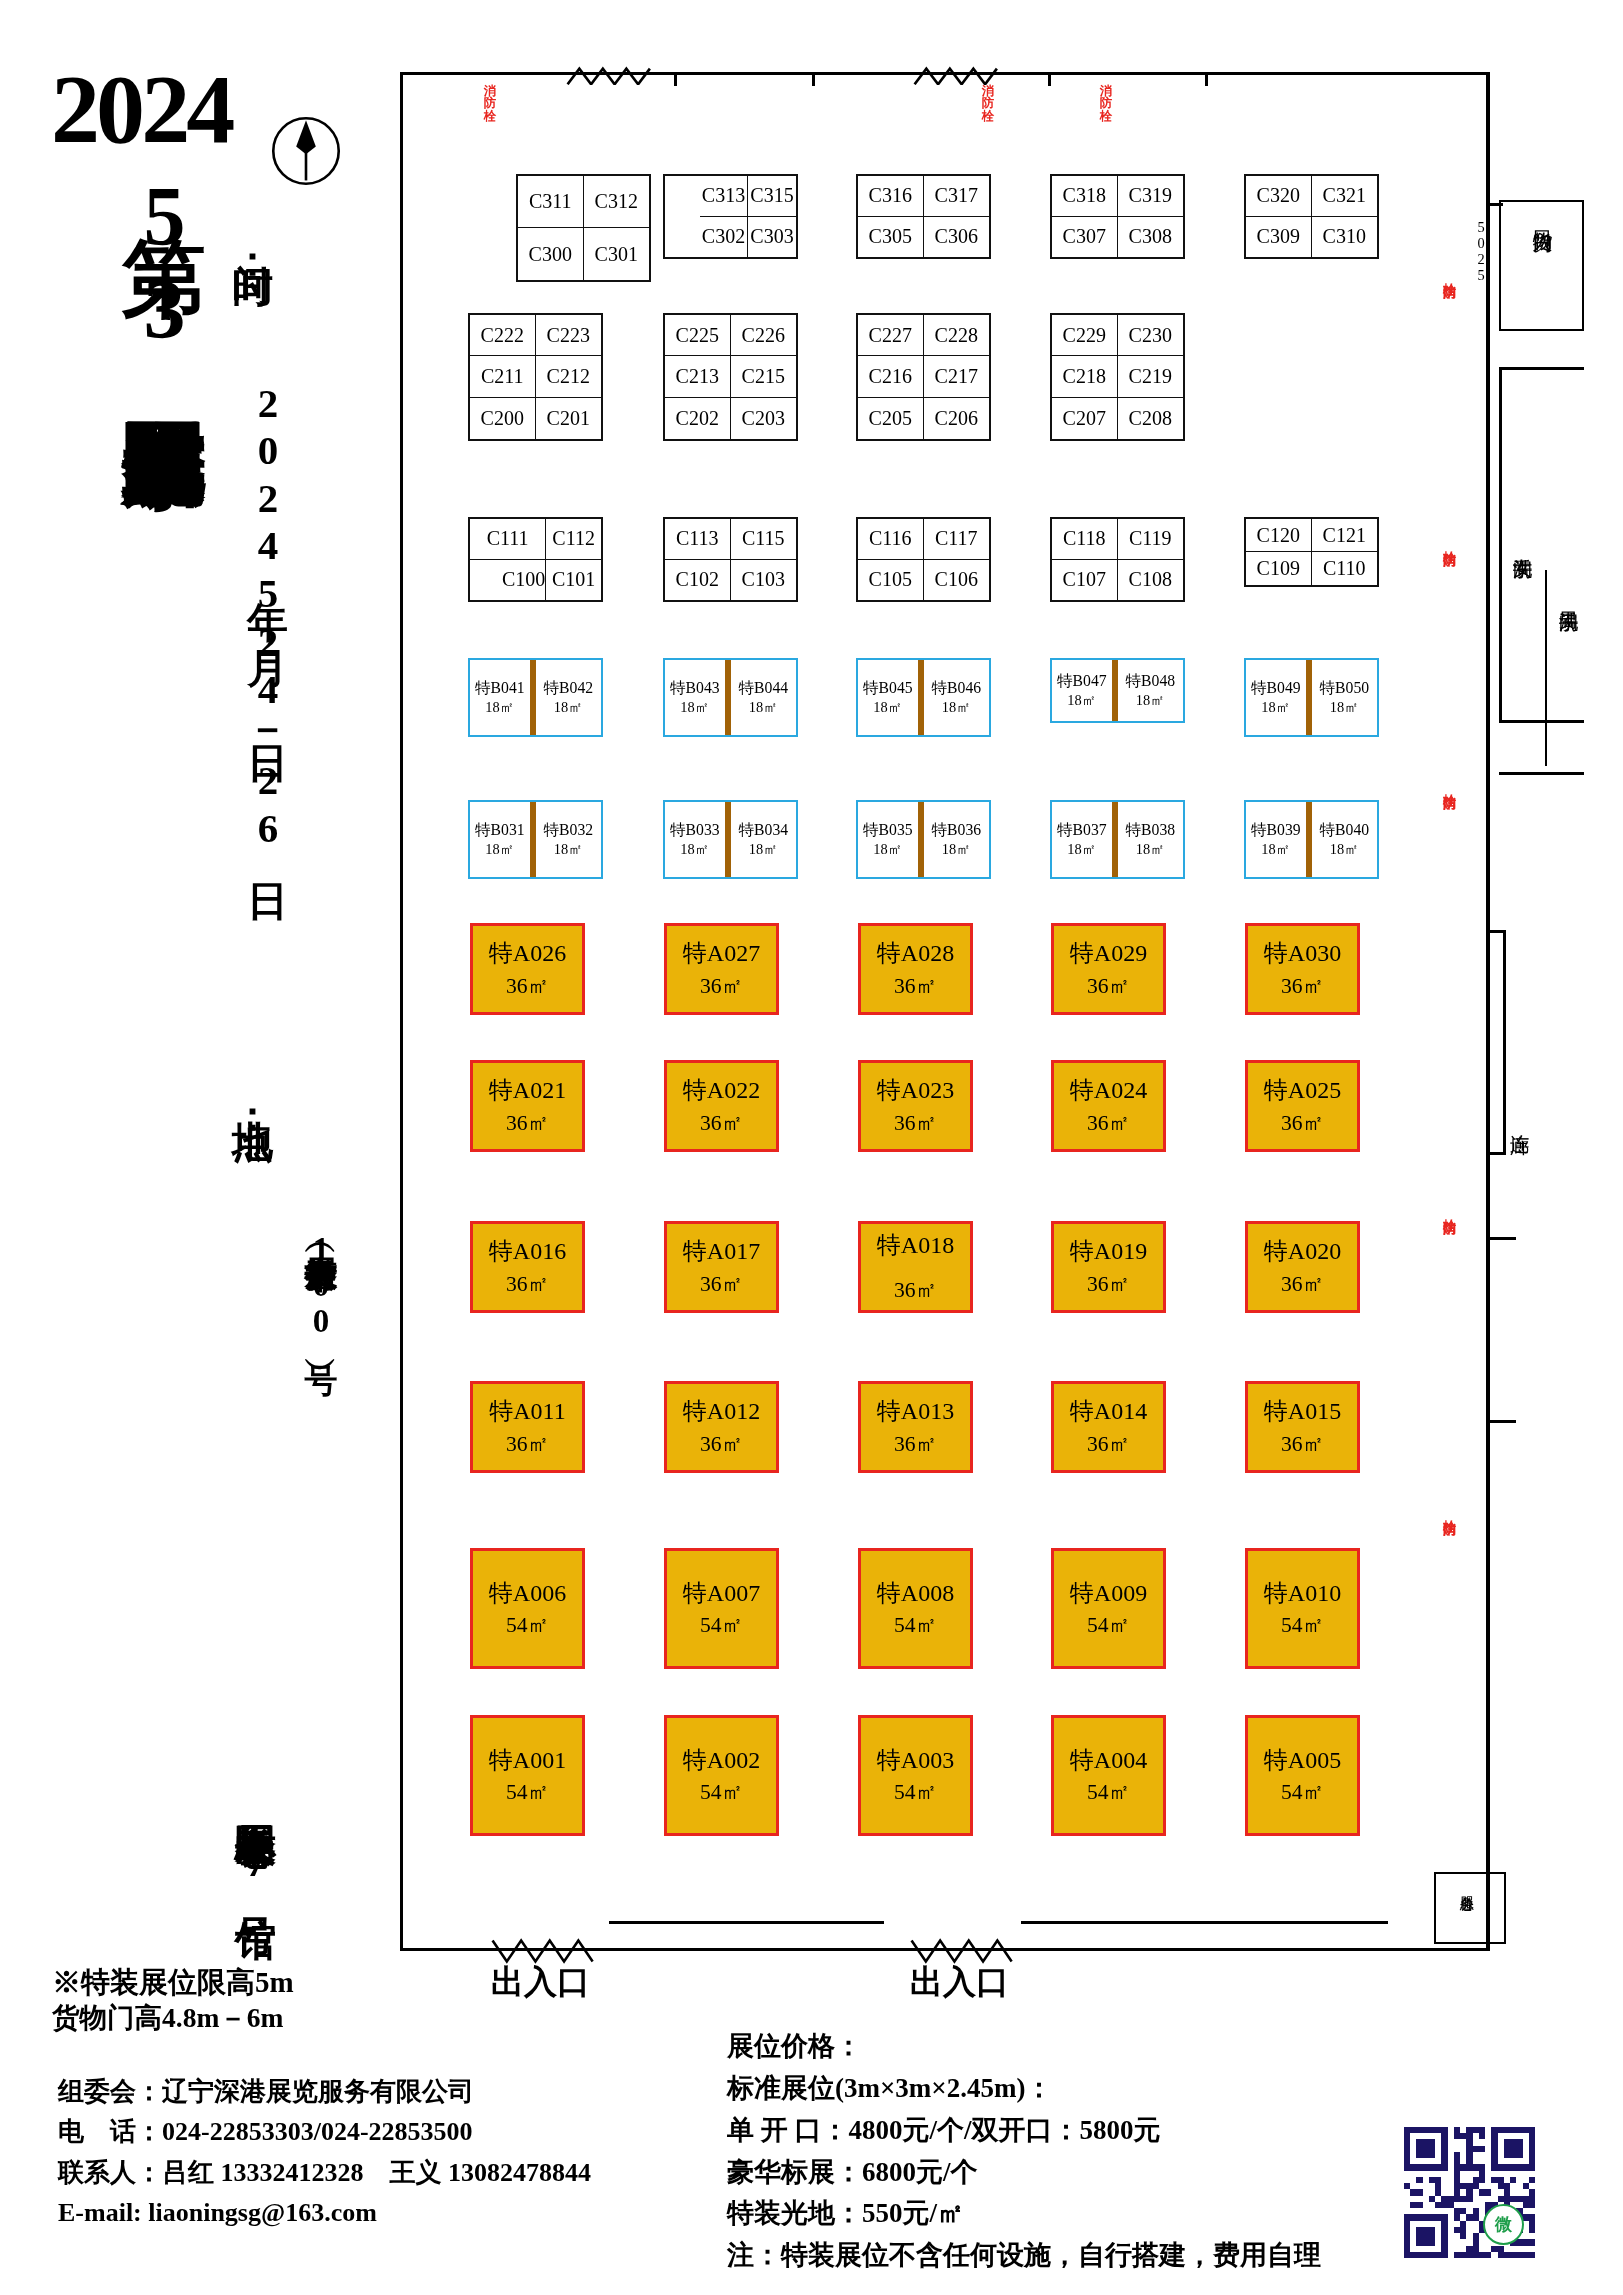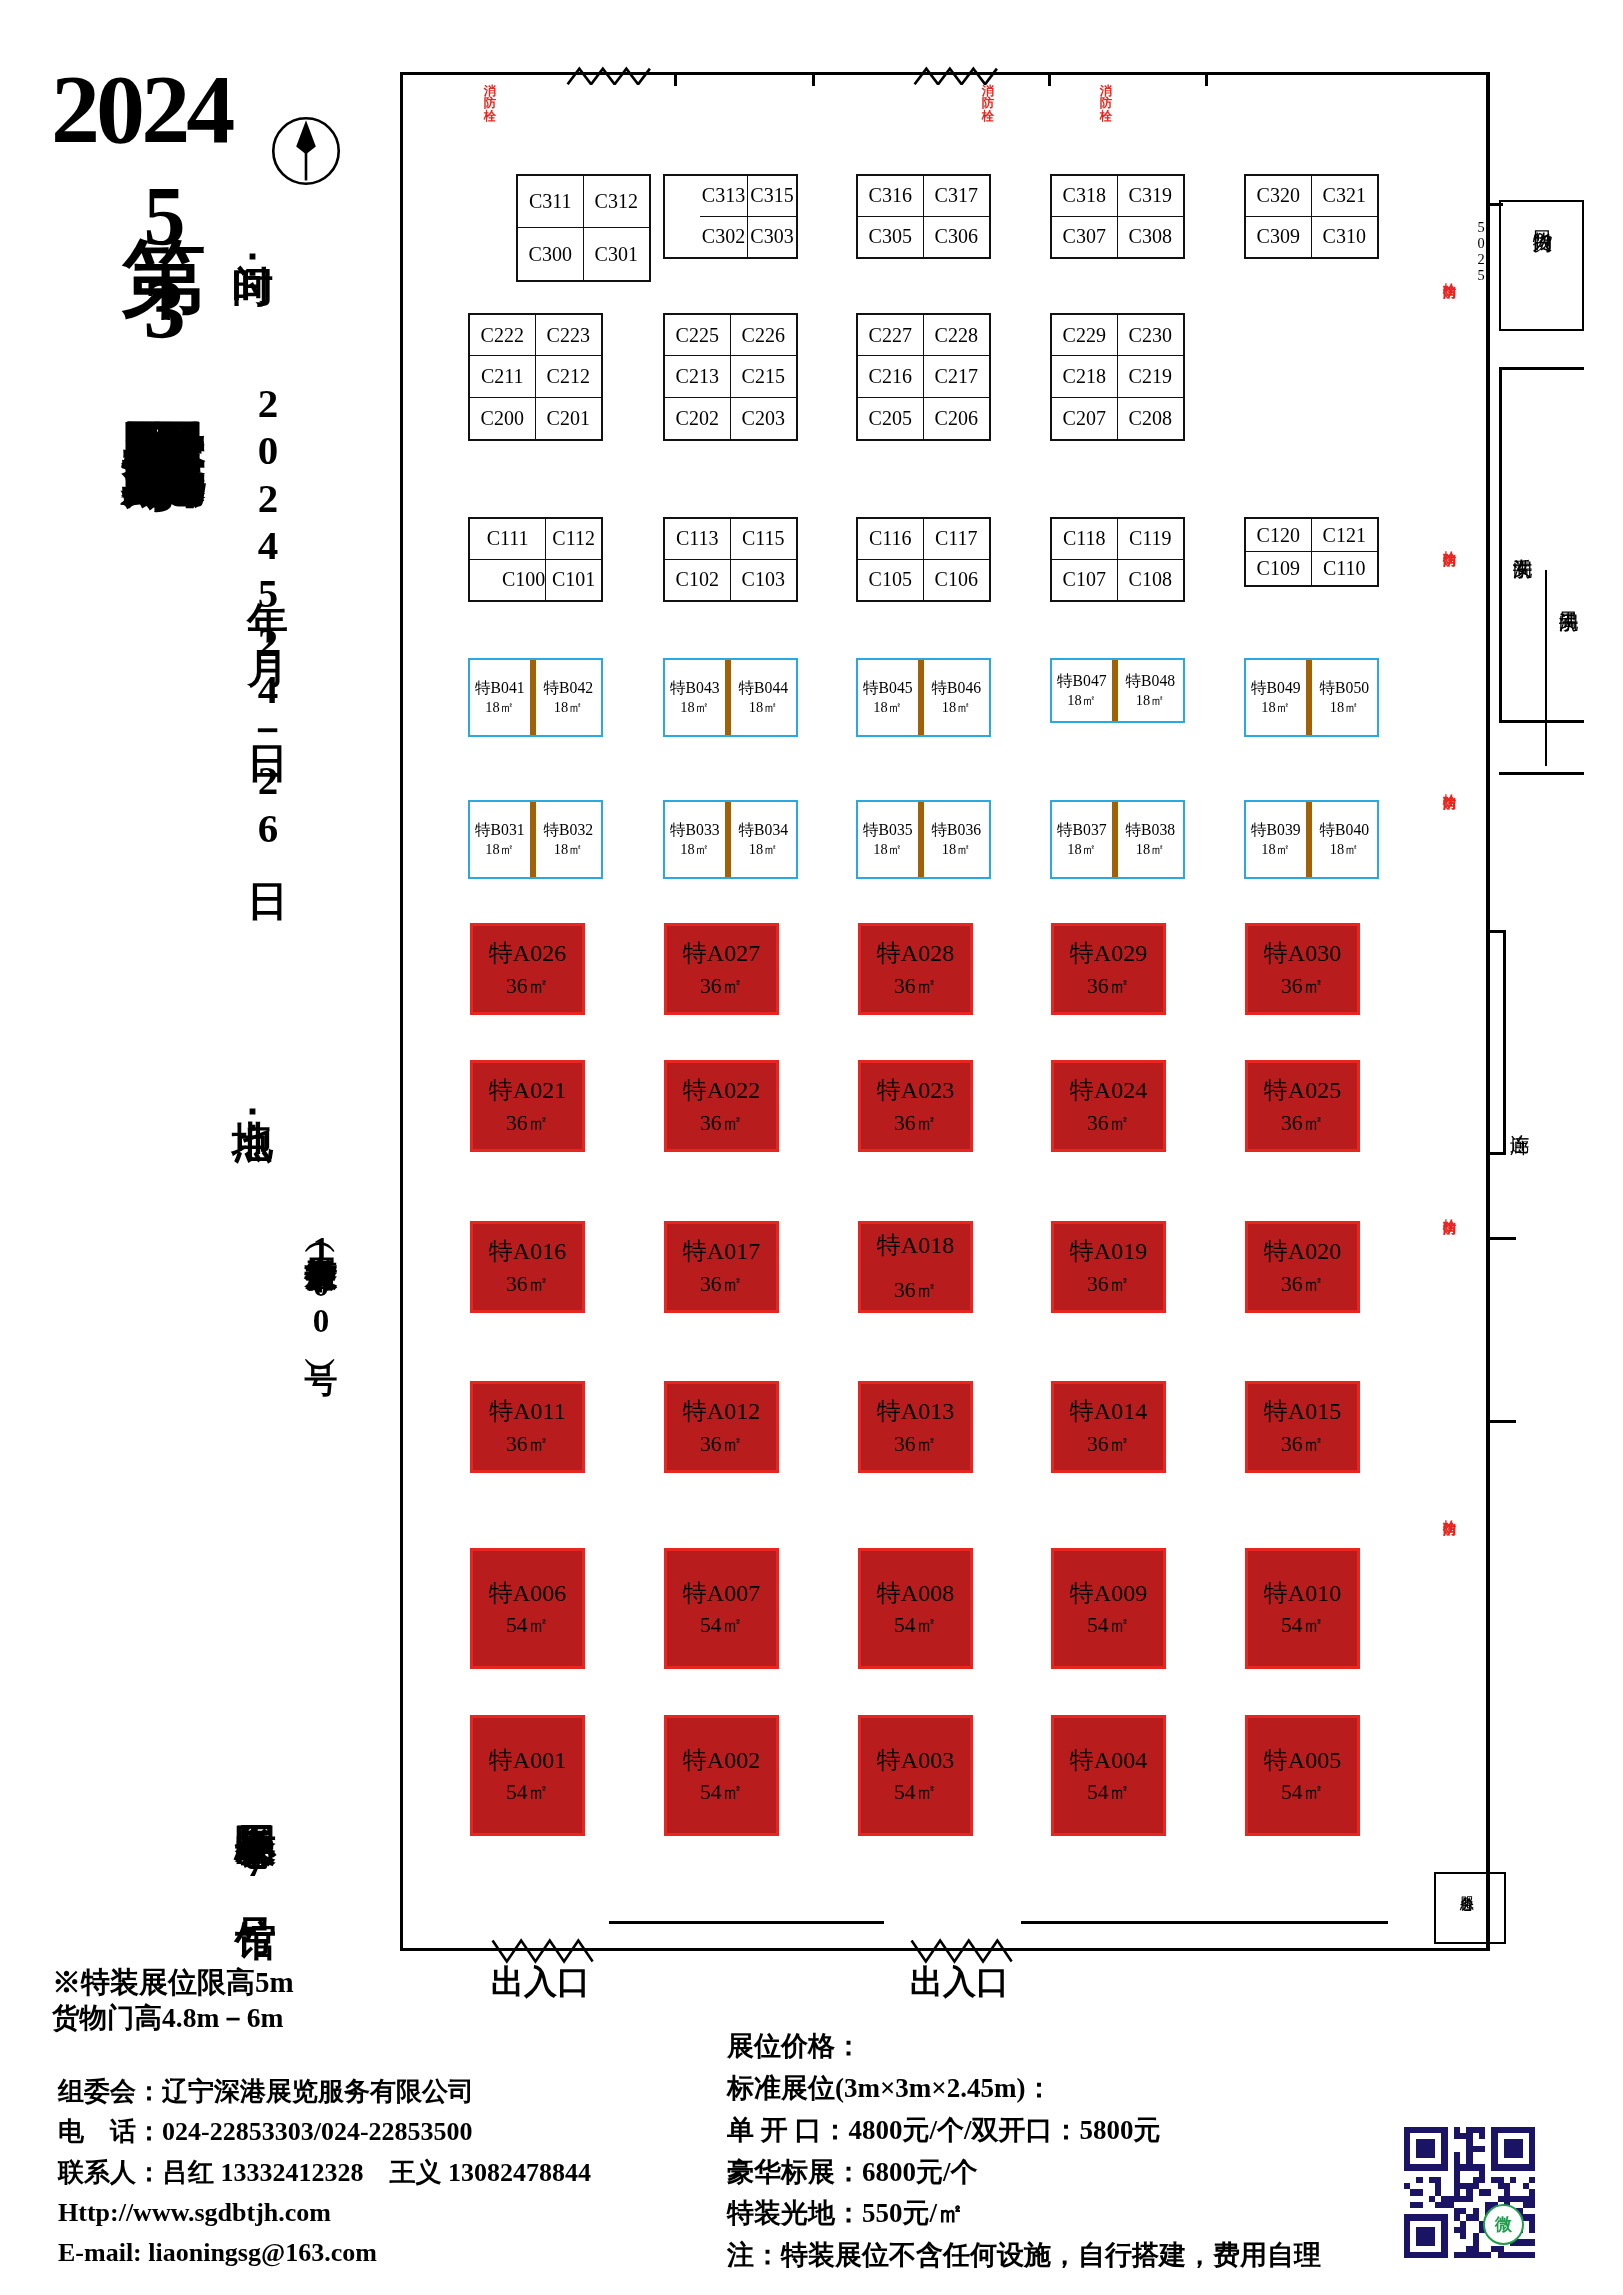--- a/index.html
+++ b/index.html
@@ -104,21 +104,21 @@
   .bgroup > div {
     display:flex; flex-direction:column; align-items:center; justify-content:center;
     font-family:"Liberation Serif", serif; font-size:15.7px; line-height:1.35;
     border-right:6px solid #a16207;
   }
   .bgroup > div:last-child { border-right:none; }
   .bgroup .sub { font-size:14.4px; }
 
   
   .abooth {
-    position:absolute; border:3.3px solid #e8251f; background:#b91c1c;
+    position:absolute; border:3.3px solid #e8251f; background:#eab308;
     display:flex; flex-direction:column; align-items:center; justify-content:center;
     font-family:"Liberation Serif", serif; font-size:24px; line-height:1.4;
   }
   .abooth .sub { font-size:21.6px; }
 
   
   .door-label {
     position:absolute; font-family:"Liberation Serif", serif; font-weight:bold; font-size:33px;
   }
   .vlabel {
@@ -166,21 +166,20 @@
 
 <div id="notes">
   <div class="n1">※特装展位限高5m</div>
   <div class="n2">货物门高4.8m－6m</div>
 </div>
 
 <div id="org">
   <div class="row">组委会：辽宁深港展览服务有限公司</div>
   <div class="row">电　话：024-22853303/024-22853500</div>
   <div class="row">联系人：吕红 13332412328　王义 13082478844</div>
-  <div class="row">Http://www.sgdbtjh.com</div>
   <div class="row">E-mail: liaoningsg@163.com</div>
 </div>
 
 <div id="prices">
   <div class="row">展位价格：</div>
   <div class="row">标准展位(3m×3m×2.45m)：</div>
   <div class="row">单 开 口：4800元/个/双开口：5800元</div>
   <div class="row">豪华标展：6800元/个</div>
   <div class="row">特装光地：550元/㎡</div>
   <div class="row">注：特装展位不含任何设施，自行搭建，费用自理</div>

